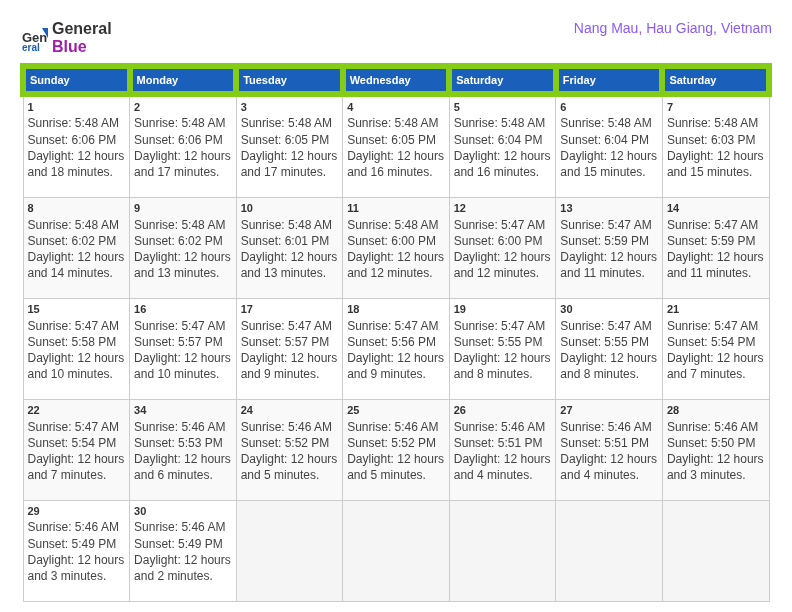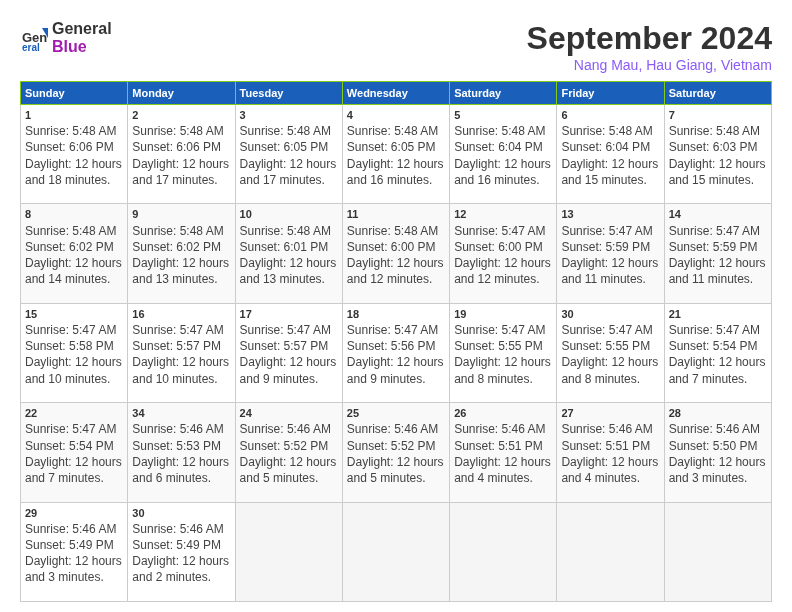--- a/index.html
+++ b/index.html
@@ -66,21 +66,21 @@
       width: 100%;
       font-size: 9px;
     }
     .calendar th {
       background: #1a5fba;
       color: white;
       padding: 5px 4px;
       text-align: left;
       font-size: 11px;
       font-weight: bold;
-      border: 1px solid #84cc16;
+      border: 6px solid #84cc16;
     }
     .calendar td {
       border: 1px solid #ccc;
       padding: 3px 4px;
       vertical-align: top;
       width: calc(100% / 7);
       height: 80px;
       color: #333;
       line-height: 1.3;
     }
@@ -120,21 +120,20 @@
         <text x="2" y="18" font-size="13" font-weight="bold" fill="#333" font-family="Arial">Gen</text>
         <text x="2" y="27" font-size="10" font-weight="bold" fill="#1a5fba" font-family="Arial">eral</text>
         <polygon points="22,4 28,4 28,14" fill="#1a5fba"></polygon>
       </svg>
       <div class="logo-text">
         <span class="logo-general">General</span>
         <span class="logo-blue">Blue</span>
       </div>
     </div>
     <div class="title-section">
-      <div class="month-title">September 2024</div>
       <div class="location">Nang Mau, Hau Giang, Vietnam</div>
     </div>
   </div>
 
   <table class="calendar">
     <thead>
       <tr>
         <th>Sunday</th>
         <th>Monday</th>
         <th>Tuesday</th>

